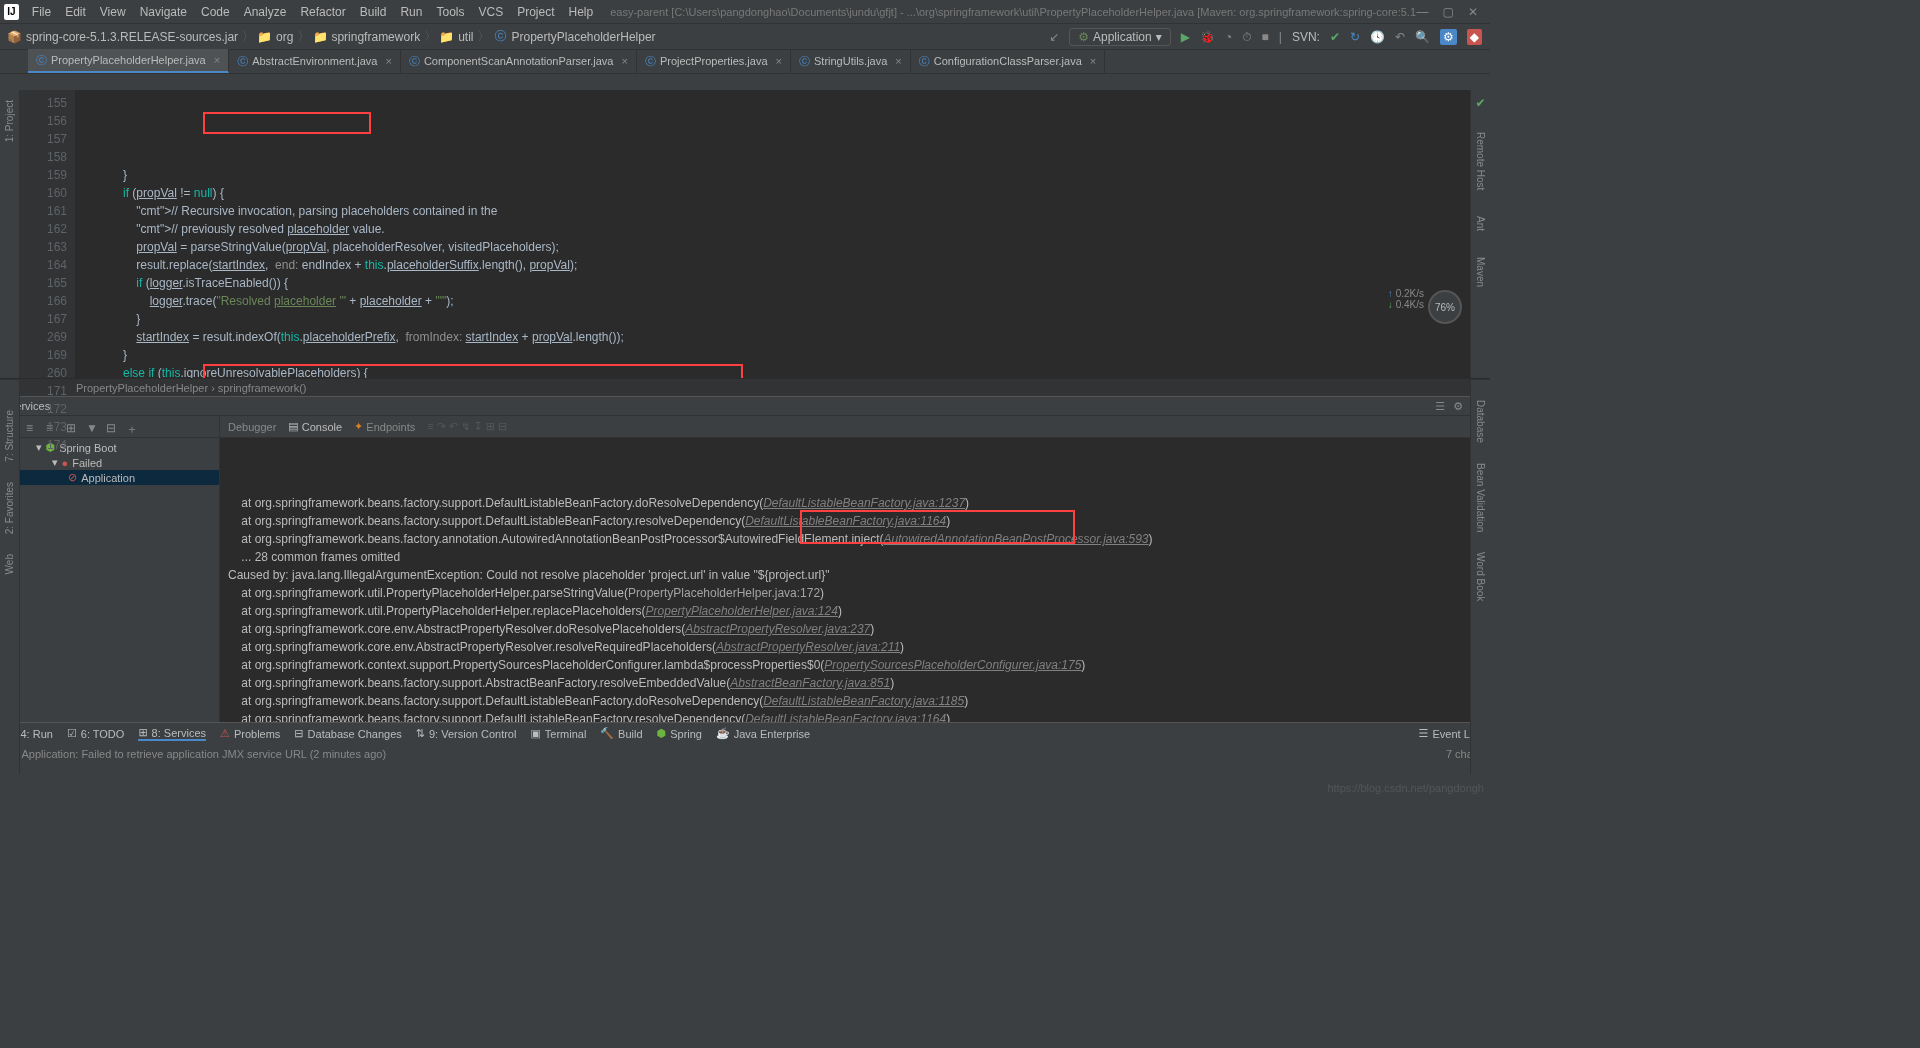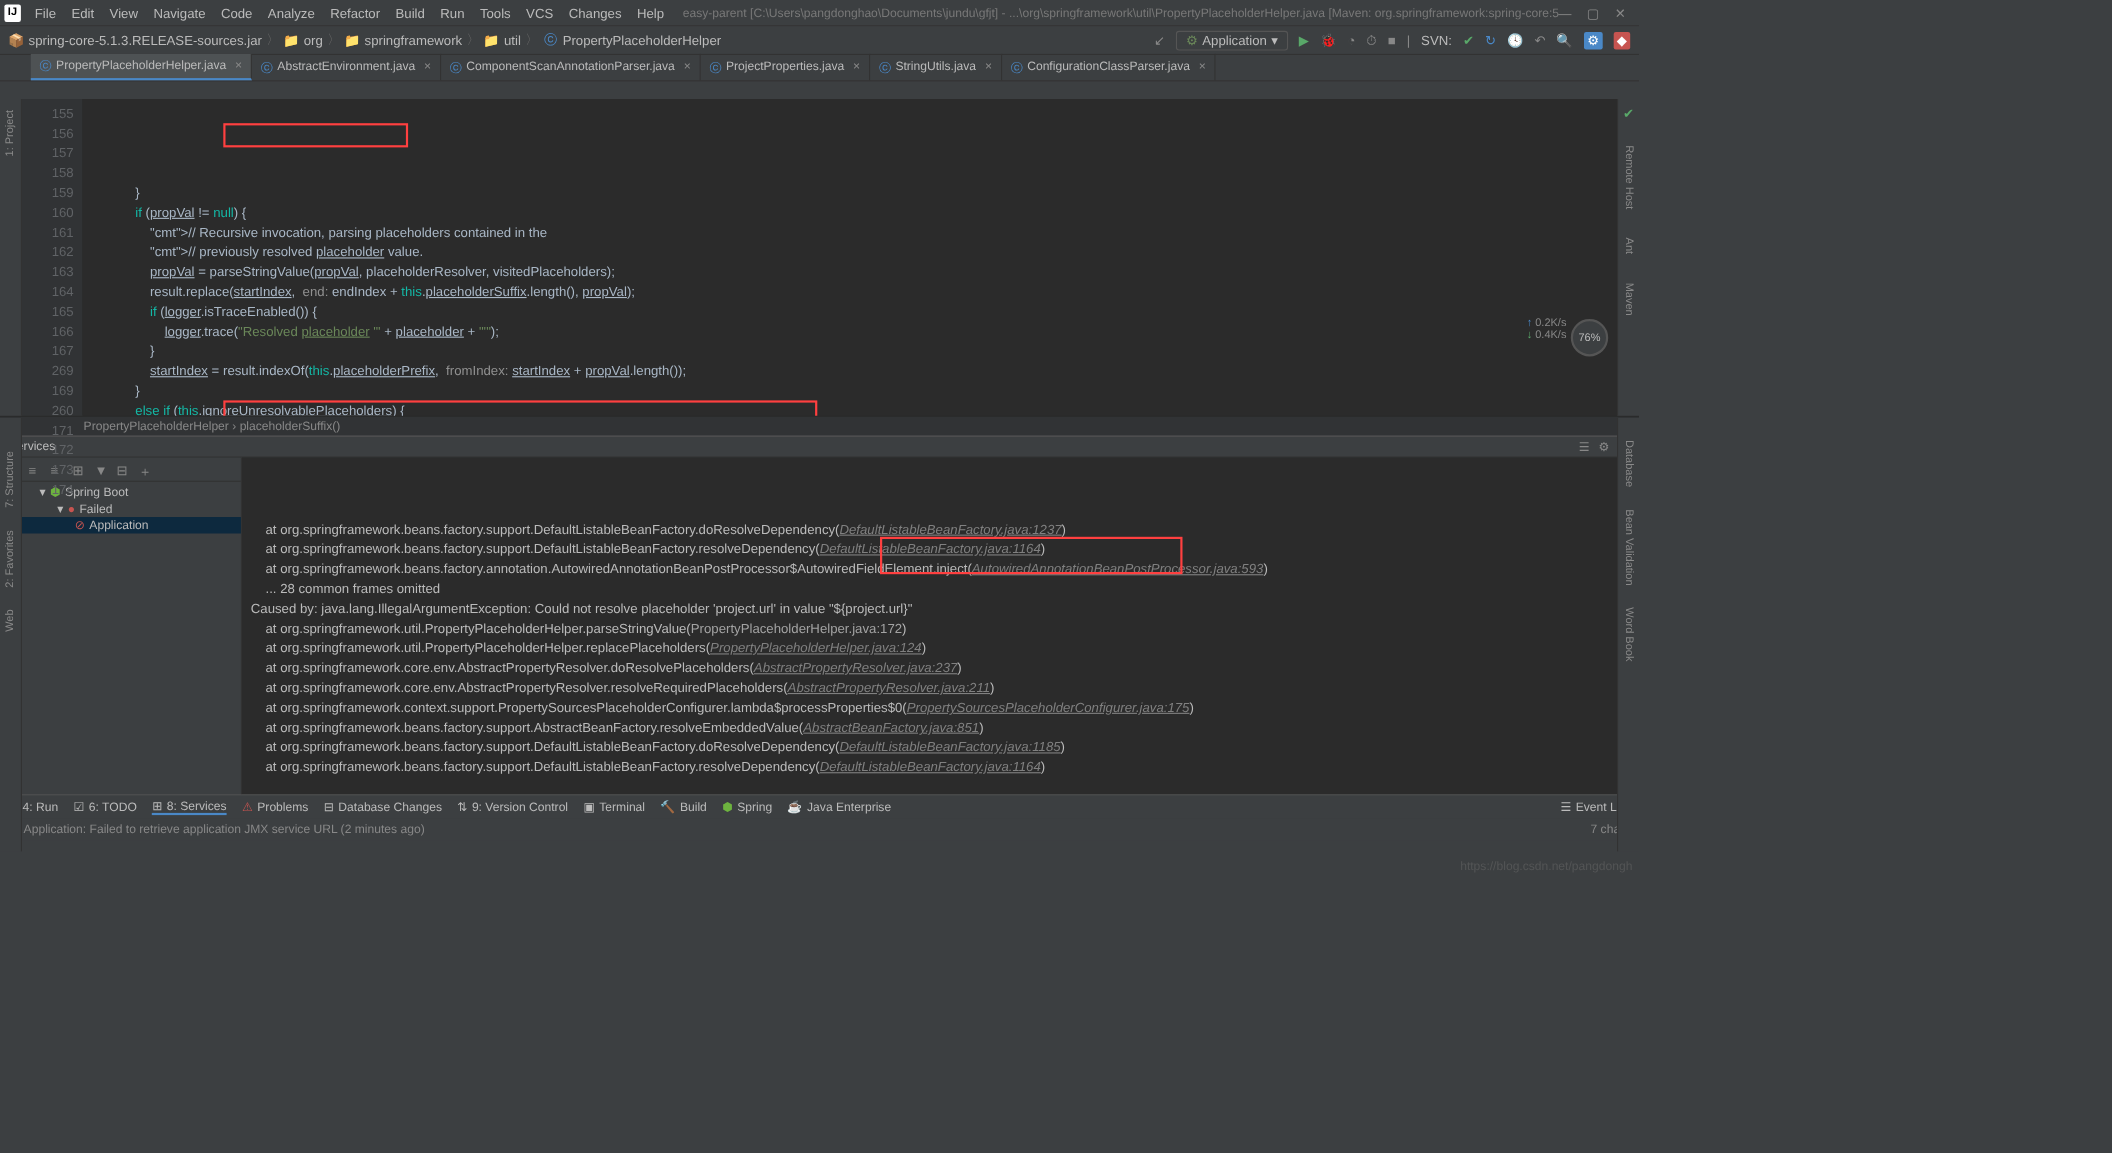--- a/index.html
+++ b/index.html
@@ -73,21 +73,21 @@
   <div class="mi">Edit</div>
   <div class="mi">View</div>
   <div class="mi">Navigate</div>
   <div class="mi">Code</div>
   <div class="mi">Analyze</div>
   <div class="mi">Refactor</div>
   <div class="mi">Build</div>
   <div class="mi">Run</div>
   <div class="mi">Tools</div>
   <div class="mi">VCS</div>
-  <div class="mi">Changes</div>
+  <div class="mi">Project</div>
   <div class="mi">Help</div>
   <div class="path">easy-parent [C:\Users\pangdonghao\Documents\jundu\gfjt] - ...\org\springframework\util\PropertyPlaceholderHelper.java [Maven: org.springframework:spring-core:5.1.3.RELEASE]</div>
   <div class="winbtns">
     <span>―</span>
     <span>▢</span>
     <span>✕</span>
   </div>
 </div>
 
 <div class="navbar">
@@ -207,21 +207,21 @@
     <div class="vtab">Remote Host</div>
     <div class="vtab">Ant</div>
     <div class="vtab">Maven</div>
   </div>
   <div class="minibadge"><span style="color:#4a88c7">↑</span> <span>0.2K/s</span><br><span style="color:#59a869">↓</span> <span>0.4K/s</span></div>
   <div class="gauge">76%</div>
 </div>
 
 <div class="breadcrumb-bottom">
   <span>PropertyPlaceholderHelper</span>&nbsp;›&nbsp;
-  <span>placeholderSuffix()</span>
+  <span>springframework()</span>
 </div>
 
 <div class="services-header">
   <span>Services</span>
   <div class="sgear">
     <span>☰</span>
     <span>⚙</span>
     <span>―</span>
   </div>
 </div>
@@ -255,20 +255,32 @@
           <span style="color:#c75450">●</span>
           <span>Failed</span>
         </div>
       <div class="tree-item lvl3 sel">
           <span style="color:#c75450">⊘</span>
           <span>Application</span>
         </div>
     </div>
   </div>
   <div class="console-pane">
+    <div class="console-tabs">
+      <span class="ct">Debugger</span>
+      <span class="ct active">
+          <span>▤</span>
+          <span>Console</span>
+        </span>
+      <span class="ct">
+          <span style="color:#d97f26">✦</span>
+          <span>Endpoints</span>
+        </span>
+      <span class="ct" style="color:#555">≡  ↷  ↶  ↯  ↧  ⊞  ⊟</span>
+    </div>
     <div class="console-out" id="console">
       <div class="redbox" style="left:580px;top:72px;width:275px;height:34px"></div>
     <div>    at org.springframework.beans.factory.support.DefaultListableBeanFactory.doResolveDependency(<span class="link2">DefaultListableBeanFactory.java:1237</span>)</div><div>    at org.springframework.beans.factory.support.DefaultListableBeanFactory.resolveDependency(<span class="link2">DefaultListableBeanFactory.java:1164</span>)</div><div>    at org.springframework.beans.factory.annotation.AutowiredAnnotationBeanPostProcessor$AutowiredFieldElement.inject(<span class="link2">AutowiredAnnotationBeanPostProcessor.java:593</span>)</div><div>    ... 28 common frames omitted</div><div>Caused by: java.lang.IllegalArgumentException: Could not resolve placeholder 'project.url' in value "${project.url}"</div><div>    at org.springframework.util.PropertyPlaceholderHelper.parseStringValue(<span class="link">PropertyPlaceholderHelper.java:172</span>)</div><div>    at org.springframework.util.PropertyPlaceholderHelper.replacePlaceholders(<span class="link2">PropertyPlaceholderHelper.java:124</span>)</div><div>    at org.springframework.core.env.AbstractPropertyResolver.doResolvePlaceholders(<span class="link2">AbstractPropertyResolver.java:237</span>)</div><div>    at org.springframework.core.env.AbstractPropertyResolver.resolveRequiredPlaceholders(<span class="link2">AbstractPropertyResolver.java:211</span>)</div><div>    at org.springframework.context.support.PropertySourcesPlaceholderConfigurer.lambda$processProperties$0(<span class="link2">PropertySourcesPlaceholderConfigurer.java:175</span>)</div><div>    at org.springframework.beans.factory.support.AbstractBeanFactory.resolveEmbeddedValue(<span class="link2">AbstractBeanFactory.java:851</span>)</div><div>    at org.springframework.beans.factory.support.DefaultListableBeanFactory.doResolveDependency(<span class="link2">DefaultListableBeanFactory.java:1185</span>)</div><div>    at org.springframework.beans.factory.support.DefaultListableBeanFactory.resolveDependency(<span class="link2">DefaultListableBeanFactory.java:1164</span>)</div></div>
   </div>
   <div class="console-right">
     <span>↑</span>
     <span>↓</span>
     <span>↩</span>
     <span>⤓</span>
     <span>🖨</span>

